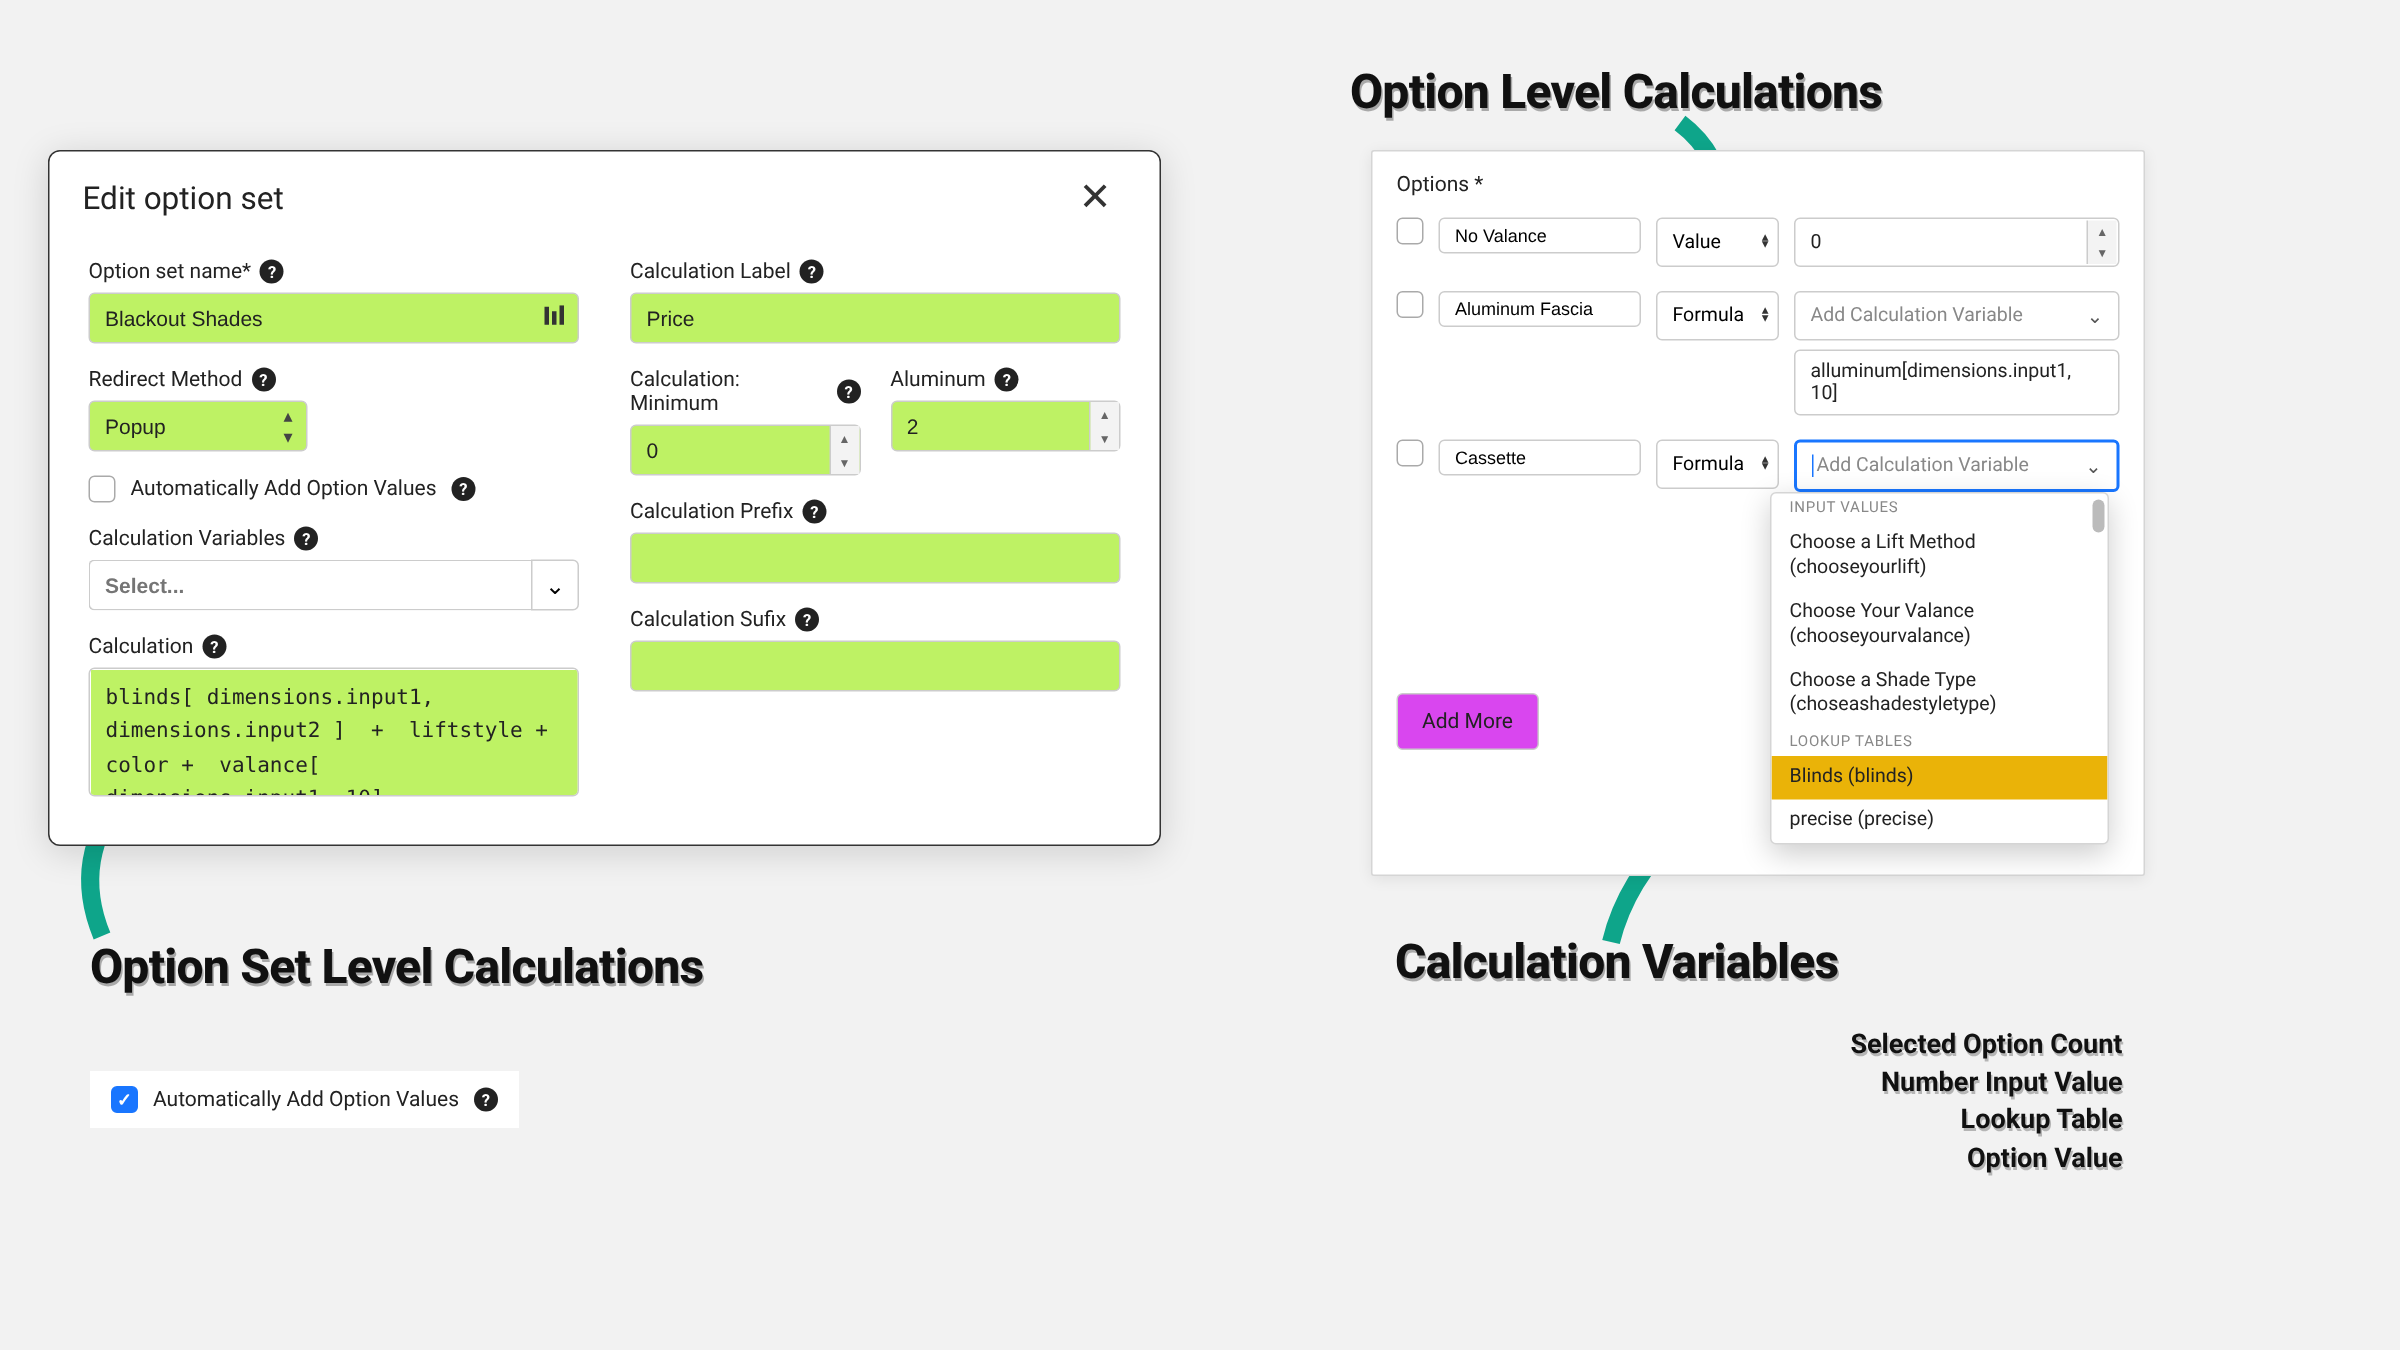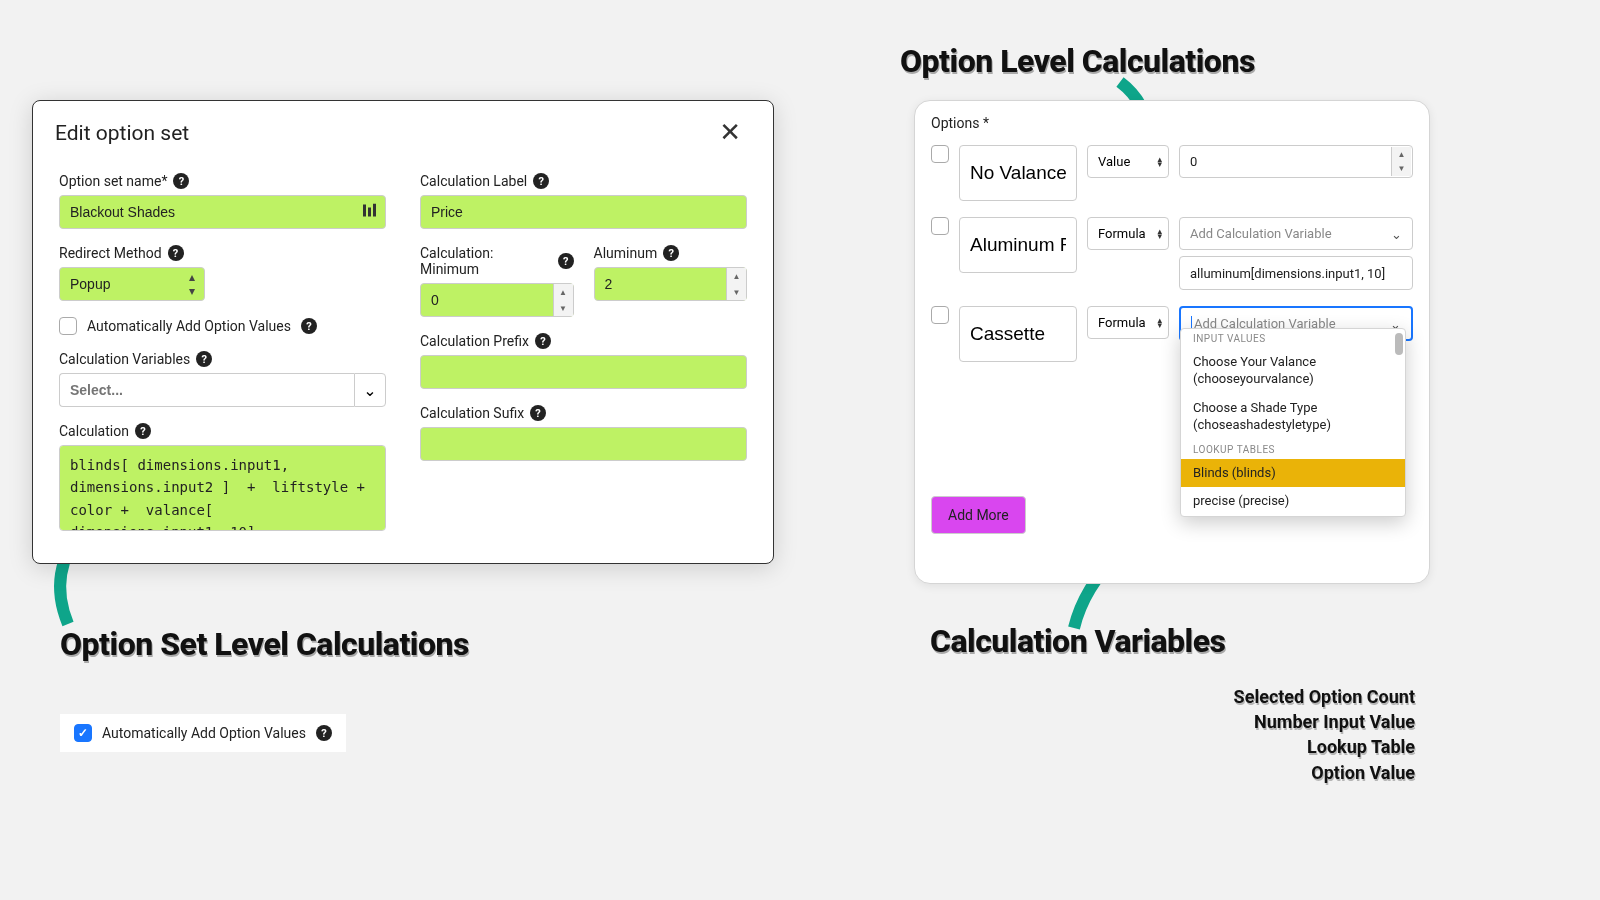--- a/index.html
+++ b/index.html
@@ -224,41 +224,41 @@
 
   
   .options-card {
     position: absolute;
     left: 914px;
     top: 100px;
     width: 516px;
     height: 484px;
     background: #fff;
     border: 1px solid #d5d5d5;
-    border-radius: 16px;
+    border-radius: 2px;
     padding: 14px 16px;
     box-shadow: 0 2px 10px rgba(0,0,0,0.08);
   }
   .opt-title {
     font-size: 14px;
     color: #222;
     margin-bottom: 14px;
   }
   .opt-row {
     display: flex;
     align-items: flex-start;
     gap: 10px;
     margin-bottom: 16px;
   }
   .opt-name {
-    width: 118px;
+    width: 135px;
     border: 1px solid #ccc;
     border-radius: 4px;
-    padding: 16px 10px;
-    font-size: 19px;
+    padding: 4px 10px;
+    font-size: 12px;
   }
   .opt-type {
     width: 82px;
     border: 1px solid #ccc;
     border-radius: 4px;
     padding: 8px 6px 8px 10px;
     font-size: 13px;
     position: relative;
   }
   .opt-type .car {
@@ -543,20 +543,21 @@
         </div>
     </div>
   </div>
 
   <div class="add-more-btn">Add More</div>
 </div>
 
 <div class="dd-panel">
   <div class="scrollbar"></div>
   <div class="dd-group">INPUT VALUES</div>
+  <div class="dd-item">Choose a Lift Method (chooseyourlift)</div>
   <div class="dd-item">Choose Your Valance (chooseyourvalance)</div>
   <div class="dd-item">Choose a Shade Type (choseashadestyletype)</div>
   <div class="dd-group">LOOKUP TABLES</div>
   <div class="dd-item sel">Blinds (blinds)</div>
   <div class="dd-item">precise (precise)</div>
 </div>
 
 <div class="standalone-check">
   <span class="ck checked"></span>
   <span>Automatically Add Option Values</span>

